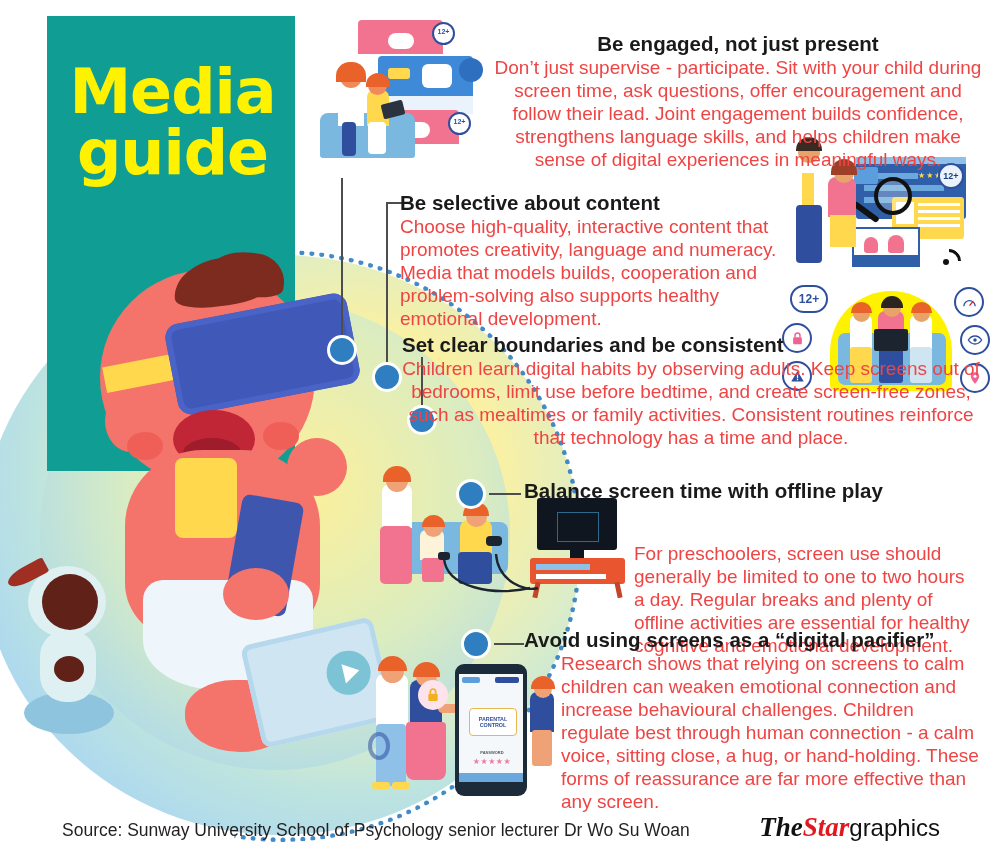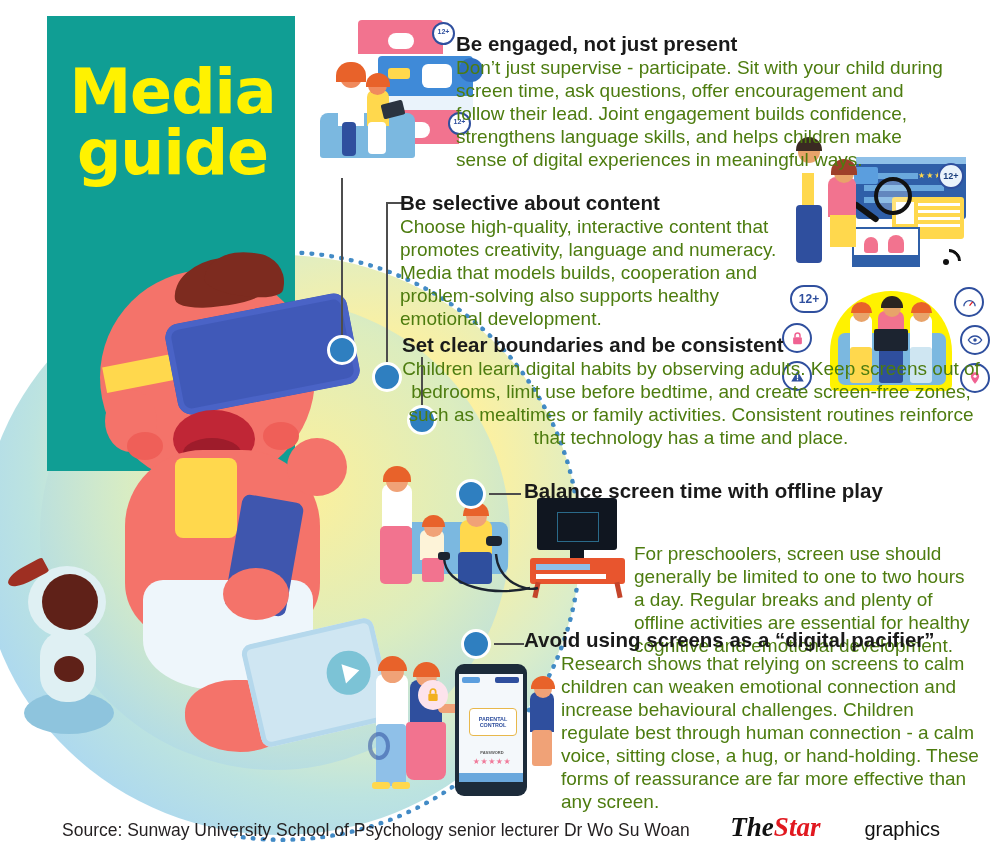--- a/index.html
+++ b/index.html
@@ -21,43 +21,43 @@
   .teal-panel{position:absolute;left:47px;top:16px;width:248px;height:455px;background:#109e94;}
   .title-home{position:absolute;left:60px;top:62px;width:225px;color:#fff200;
       font-family:"DejaVu Sans",sans-serif;font-weight:bold;font-size:62px;line-height:.98;
       letter-spacing:-1px;text-align:center;}
   .title-sub{position:absolute;left:55px;top:195px;width:235px;color:#ffffff;
       font-size:42px;text-align:center;font-weight:400;}
 
   
   .block{position:absolute;color:#231f20;}
   .block h3{margin:0 0 1px 0;font-size:20.5px;font-weight:bold;line-height:1.18;color:#1a1a1a;}
-  .block p{margin:0;font-size:19px;line-height:1.21;color:#4d7c0f;}
-
-  #b1{left:456px;top:32px;width:500px;}
+  .block p{margin:0;font-size:19px;line-height:1.21;color:#ef4444;}
+
+  #b1{left:488px;top:32px;width:500px;text-align:center;}
   #b2{left:400px;top:191px;width:395px;}
   #b3{left:402px;top:333px;width:578px;}
   #b3 h3{text-align:left;}
   #b3 p{text-align:center;}
   #b4{left:524px;top:479px;width:455px;}
   #b4 p{margin-left:110px;margin-top:40px;}
   #b5{left:524px;top:628px;width:462px;}
   #b5 p{margin-left:37px;}
 
   
   .cline{position:absolute;background:#4d4d4d;}
   .dot{position:absolute;width:30px;height:30px;border-radius:50%;background:#2f7fc0;
        border:3px solid #ffffff;box-sizing:border-box;}
 
   
   .source{position:absolute;left:62px;top:820px;font-size:17.5px;color:#231f20;}
   .logo{position:absolute;right:60px;top:812px;font-family:"Liberation Serif",serif;
         font-style:italic;font-weight:bold;font-size:27px;color:#111;white-space:nowrap;}
   .logo .star{color:#e1181f;}
-  .logo .gfx{font-family:"Liberation Sans",sans-serif;font-style:normal;font-weight:400;font-size:20px;color:#111;margin-left:44px;}
+  .logo .gfx{font-family:"Liberation Sans",sans-serif;font-style:normal;font-weight:400;font-size:24px;color:#111;}
 
   
   .ill{position:absolute;}
 
   
   #ill1{left:320px;top:18px;width:165px;height:180px;}
   .vcard{position:absolute;border-radius:4px;}
   .sofa{position:absolute;background:#7bb8e0;border-radius:8px 8px 3px 3px;}
 
   

